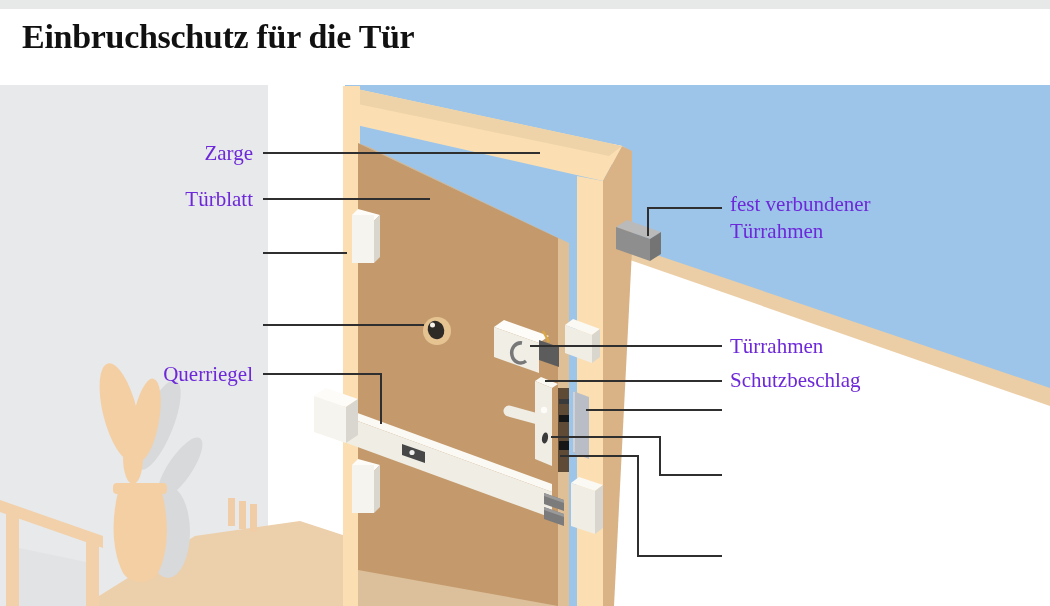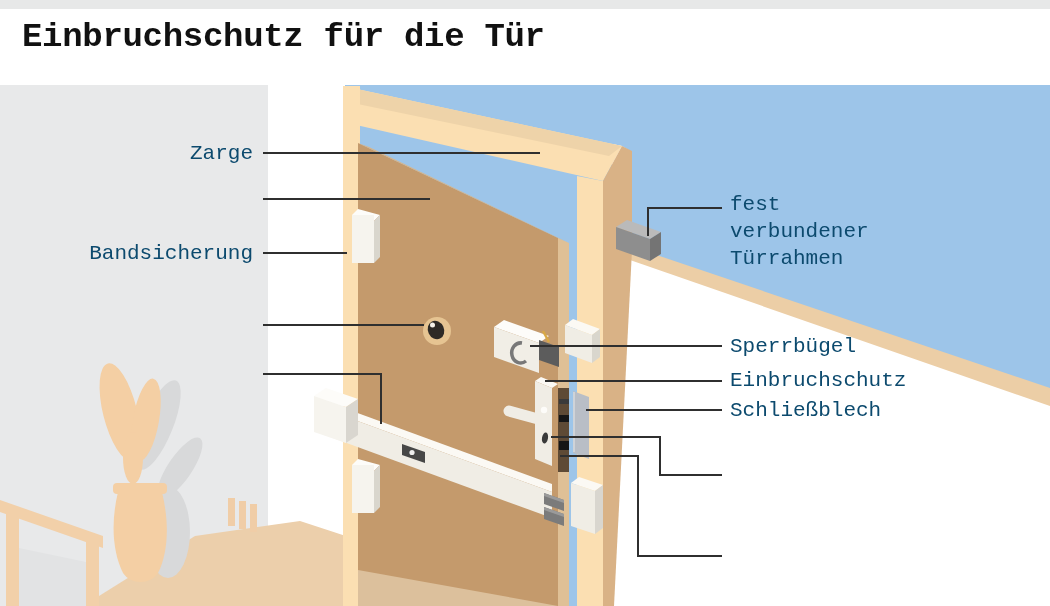--- a/index.html
+++ b/index.html
@@ -1,21 +1,21 @@
 <!DOCTYPE html>
 <html><head>
 <meta charset="utf-8">
 <style>
   html,body{margin:0;padding:0;background:#ffffff;}
   .page{position:relative;width:1050px;height:606px;overflow:hidden;background:#ffffff;
-        font-family:Liberation Mono, monospace;}
+        font-family:Liberation Serif, serif;}
   .illustration{position:absolute;left:0;top:0;width:1050px;height:606px;}
   .title{position:absolute;left:22px;top:18px;margin:0;font-size:34px;font-weight:bold;
          color:#111111;letter-spacing:-0.3px;}
-  .lbl{position:absolute;font-size:21px;line-height:27px;color:#0c4a6e;white-space:nowrap;}
+  .lbl{position:absolute;font-size:21px;line-height:27px;color:#6d28d9;white-space:nowrap;}
   .lbl-left{left:0;width:253px;text-align:right;}
   .lbl-right{left:730px;text-align:left;}
   .lbl-wrap{white-space:normal;width:200px;}
 </style>
 </head>
 <body>
 
 <div class="page">
 
   <svg class="illustration" viewBox="0 0 1050 606">
@@ -144,20 +144,20 @@
       <polyline points="545,381 722,381"></polyline>
       <polyline points="586,410 722,410"></polyline>
       <polyline points="551,437 660,437 660,475 722,475"></polyline>
       <polyline points="560,456 638,456 638,556 722,556"></polyline>
     </g>
   </svg>
 
   <h1 class="title">Einbruchschutz für die Tür</h1>
 
   <div class="lbl lbl-left" style="top:140px;">Zarge</div>
-  <div class="lbl lbl-left" style="top:240px;">Bandsicherung</div>
+  <div class="lbl lbl-left" style="top:186px;">Türblatt</div>
+  <div class="lbl lbl-left" style="top:361px;">Querriegel</div>
 
   <div class="lbl lbl-right lbl-wrap" style="top:191px;">fest verbundener Türrahmen</div>
-  <div class="lbl lbl-right" style="top:333px;">Sperrbügel</div>
-  <div class="lbl lbl-right" style="top:367px;">Einbruchschutz</div>
-  <div class="lbl lbl-right" style="top:397px;">Schließblech</div>
+  <div class="lbl lbl-right" style="top:333px;">Türrahmen</div>
+  <div class="lbl lbl-right" style="top:367px;">Schutzbeschlag</div>
 
 </div>
 
 </body></html>

